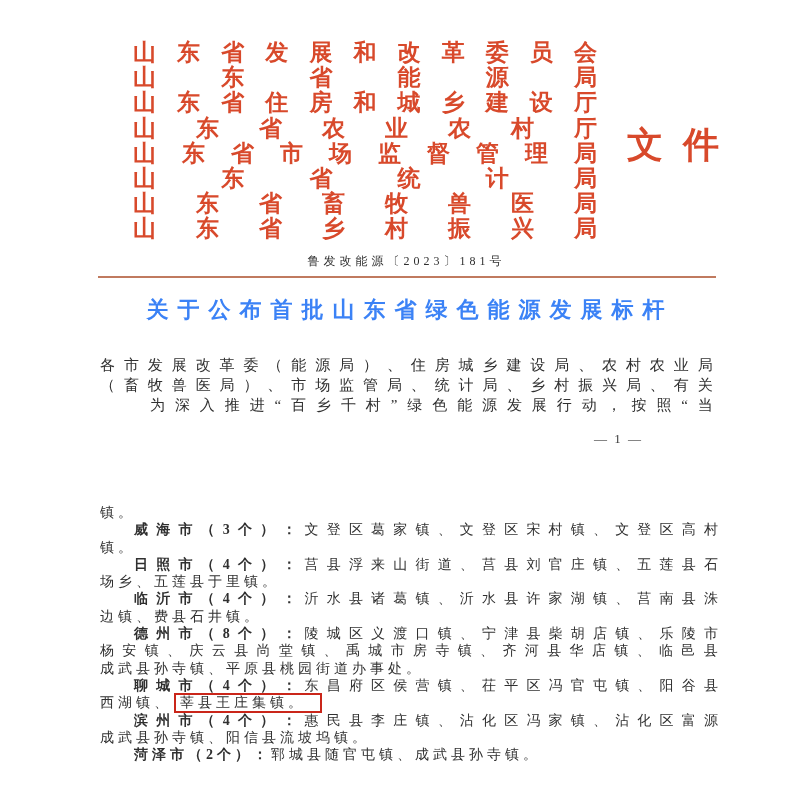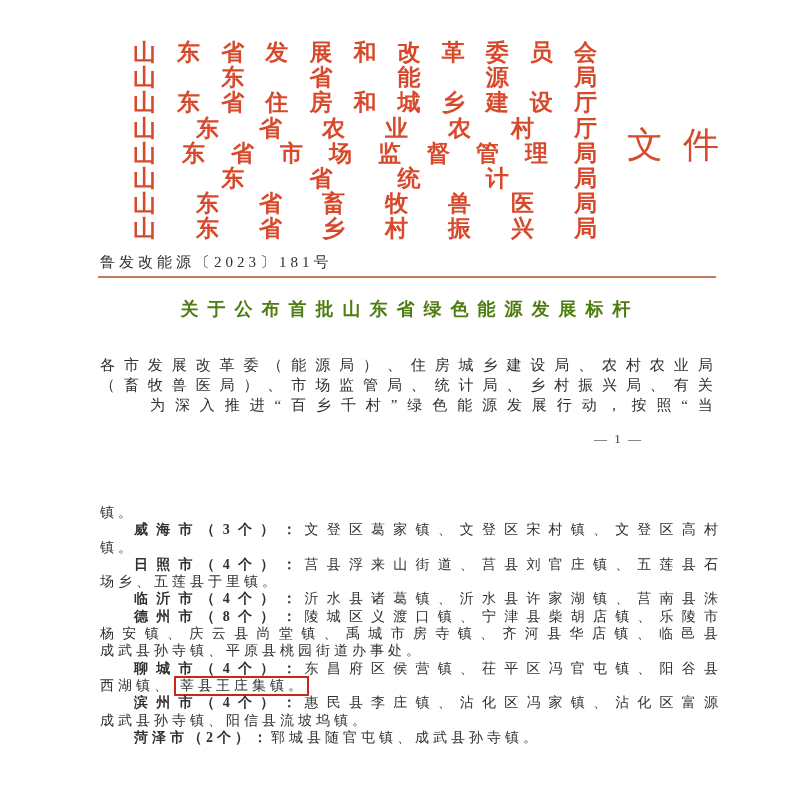--- a/index.html
+++ b/index.html
@@ -16,60 +16,60 @@
   
   .agency-block { position: absolute; left: 133px; top: 40px; width: 464px; }
   .hdr-line {
     display: flex; justify-content: space-between;
     height: 25.2px; line-height: 25.2px;
     font-size: 23px; font-weight: bold;
     color: var(--header-red, #d8492b);
   }
   .doc-label {
     position: absolute; left: 627px; top: 121px;
-    font-size: 36px; font-weight: normal;
+    font-size: 36px; font-weight: bold;
     letter-spacing: 20px; white-space: nowrap;
     color: var(--header-red, #d8492b);
   }
 
   .doc-number {
     position: absolute; left: 100px; top: 253px; width: 613px;
-    font-size: 15px; letter-spacing: 4px;
+    text-align: center; font-size: 12px; letter-spacing: 4px;
     color: #2f2f2f; white-space: nowrap;
   }
   .red-line {
     position: absolute; left: 98px; top: 276px; width: 618px; height: 2px;
     background: var(--separator-red, #c07a5f);
   }
 
   .title {
     position: absolute; left: 60px; top: 296px; width: 700px;
     text-align: center; font-weight: bold;
-    font-size: 18px; letter-spacing: 9px; line-height: 27px;
-    color: #4d7c0f;
+    font-size: 22px; letter-spacing: 9px; line-height: 27px;
+    color: #3b82f6;
   }
 
   .body1 { position: absolute; left: 100px; top: 355px; width: 613px; font-size: 15px; color: #303030; }
   .body1 .bline { height: 20px; line-height: 20px; letter-spacing: 6px; white-space: nowrap; }
 
   .page-num {
     position: absolute; left: 594px; top: 431px;
     font-size: 13px; letter-spacing: 2px; color: #3d3d3d; white-space: nowrap;
   }
 
   .body2 { position: absolute; left: 100px; top: 504px; width: 618px; font-size: 14px; color: #303030; }
   .body2 .bline { height: 17.3px; line-height: 17.3px; letter-spacing: 4px; white-space: nowrap; }
 
   .bline.just { display: flex; justify-content: space-between; letter-spacing: 0; white-space: normal; }
   .bline.just span { flex: 0 0 auto; }
 
   .b { font-weight: bold; }
   .boxed {
     border: 2px solid var(--box-red, #ca261a);
-    padding: 0 1px 1px 4px;
+    padding: 0 14px 1px 4px;
     margin-left: 2px;
   }
 </style>
 </head>
 <body>
 
 <div class="doc">
 
   <div class="agency-block" id="agencyBlock">
       <div class="hdr-line">
@@ -339,20 +339,21 @@
         <span>许</span>
         <span>家</span>
         <span>湖</span>
         <span>镇</span>
         <span>、</span>
         <span>莒</span>
         <span>南</span>
         <span>县</span>
         <span>洙</span>
       </div>
+      <div class="bline"><span class="">边镇、费县石井镇。</span></div>
       <div class="bline just" style="padding-left: 34px;">
         <span class="b">德</span>
         <span class="b">州</span>
         <span class="b">市</span>
         <span class="b">（</span>
         <span class="b">8</span>
         <span class="b">个</span>
         <span class="b">）</span>
         <span class="b">：</span>
         <span>陵</span>

